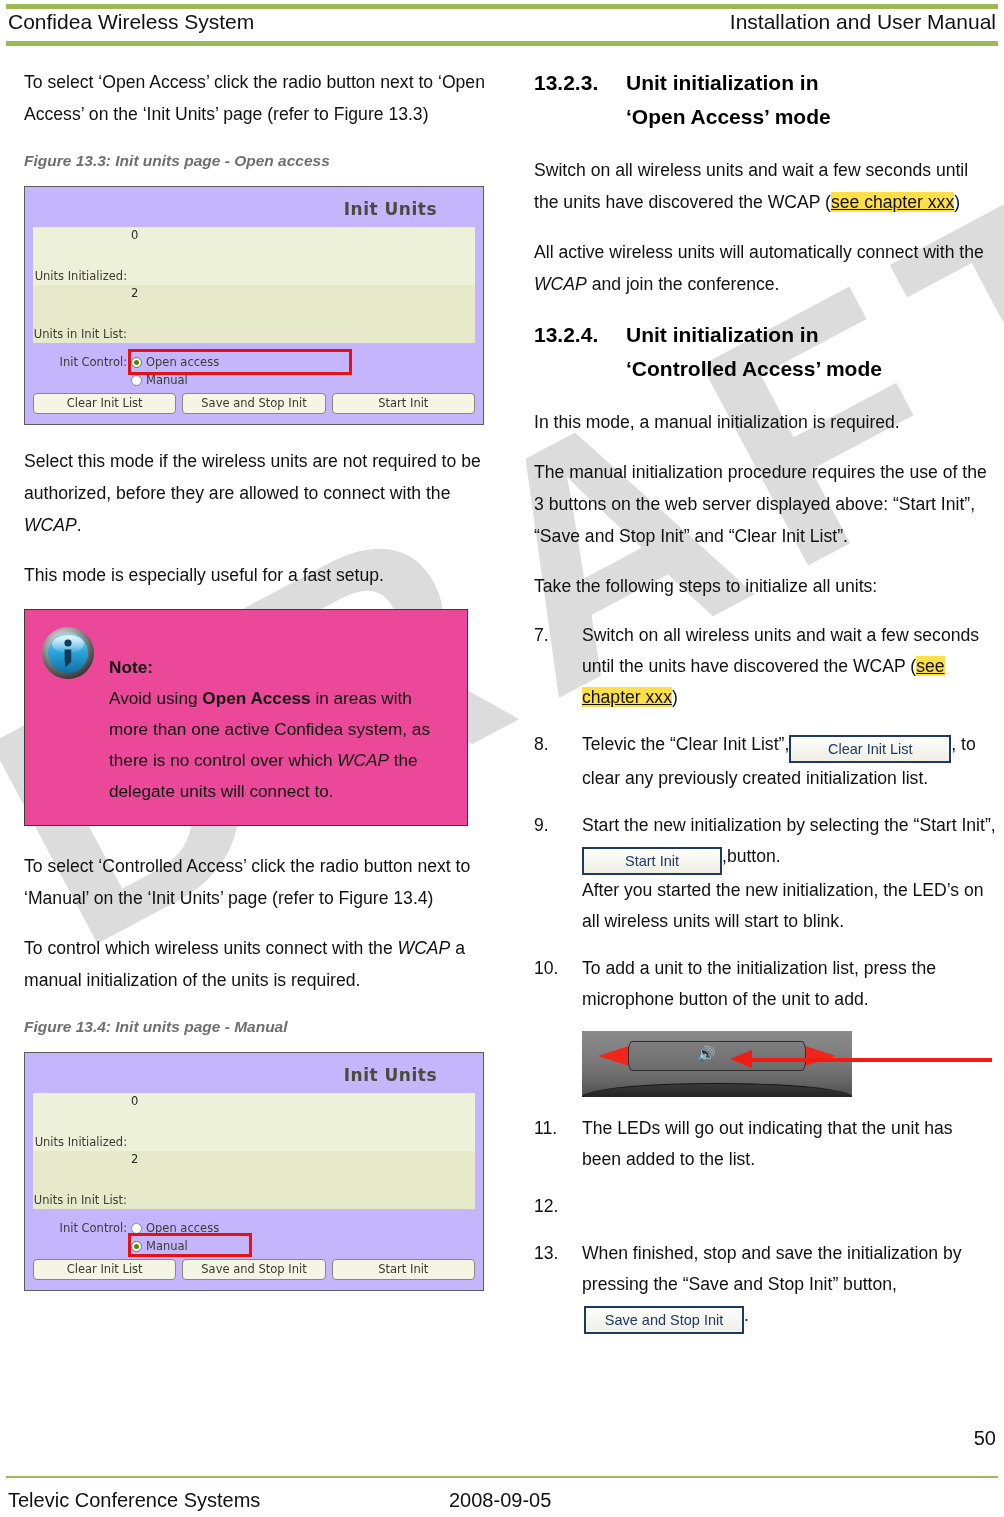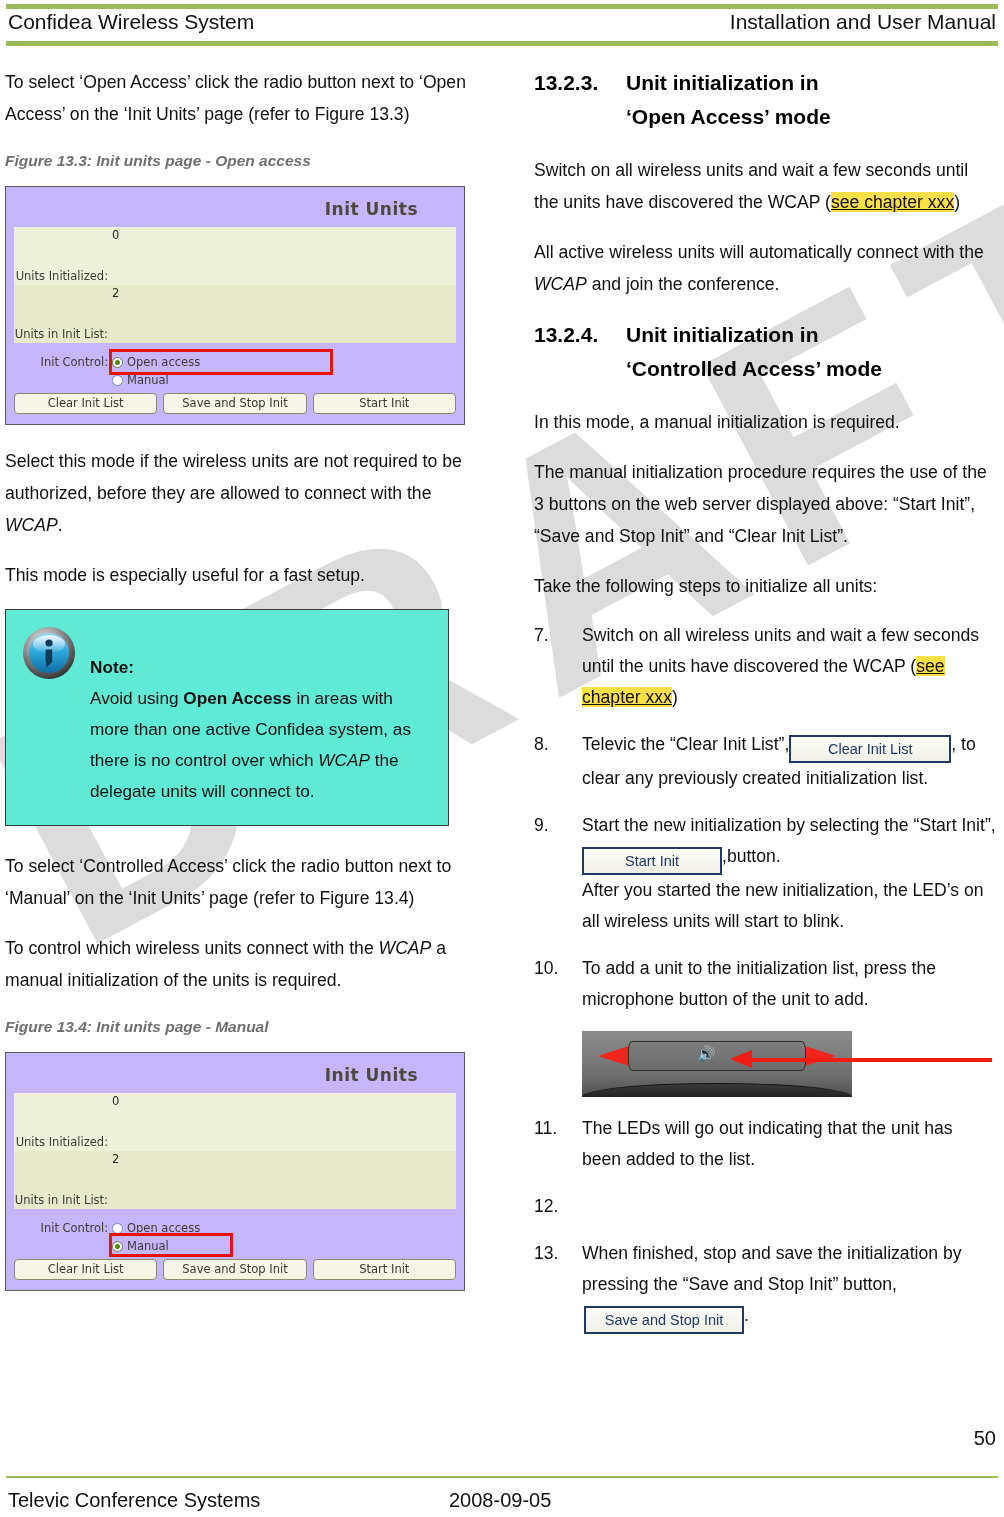--- a/index.html
+++ b/index.html
@@ -51,21 +51,21 @@
   .hdr-left {
     position:absolute; left:8px; top:10px;
     font-size:21px; color:#111;
   }
   .hdr-right {
     position:absolute; right:8px; top:10px;
     font-size:21px; color:#111;
   }
 
   
-  .col-left  { position:absolute; left:5px;   top:66px; width:470px; }
+  .col-left  { position:absolute; left:24px;   top:66px; width:470px; }
   .col-right { position:absolute; left:534px; top:66px; width:462px; }
 
   p.body {
     font-size:17.6px;
     line-height:32px;
     margin:0 0 18px 0;
     color:#111;
   }
   .it { font-style:italic; }
   .bd { font-weight:bold; }
@@ -157,21 +157,21 @@
     color:#3a3a30;
     background:#f4f5e4;
     border:1px solid #8a8a6e;
     border-radius:4px;
     padding:2px 0 3px 0;
   }
 
   
   .note {
     border:1px solid #3a3a3a;
-    background:#5eead4;
+    background:#ec4899;
     width:444px;
     padding:14px 16px 18px 16px;
     margin:0 0 24px 0;
     display:flex;
     gap:10px;
   }
   .note-icon { flex:0 0 58px; padding-top:2px; }
   .note-body { flex:1 1 auto; padding-top:28px; }
   .note-body p {
     font-size:17.2px; line-height:31px; margin:0; color:#111;

